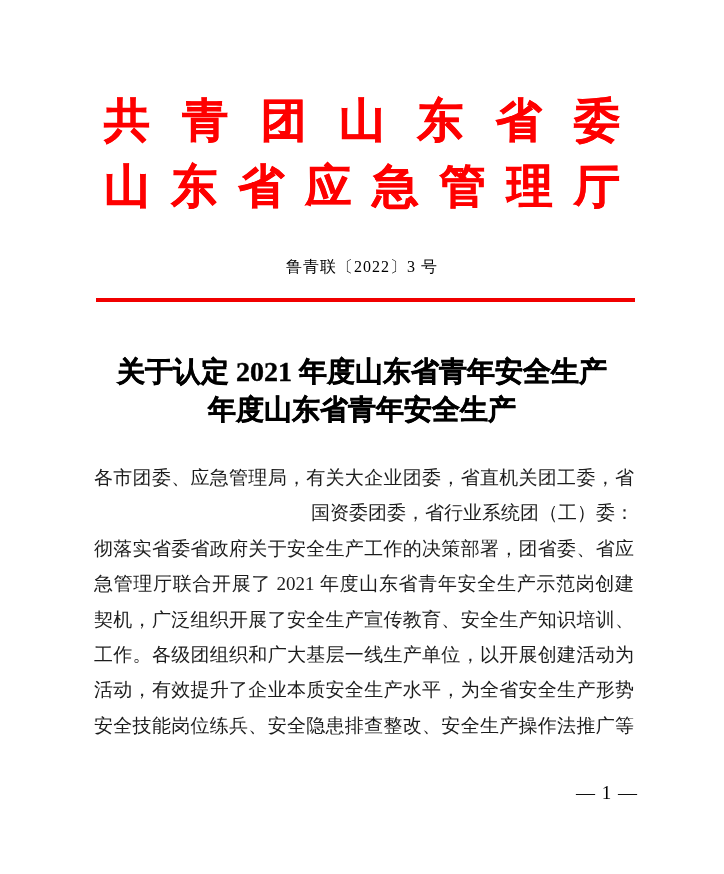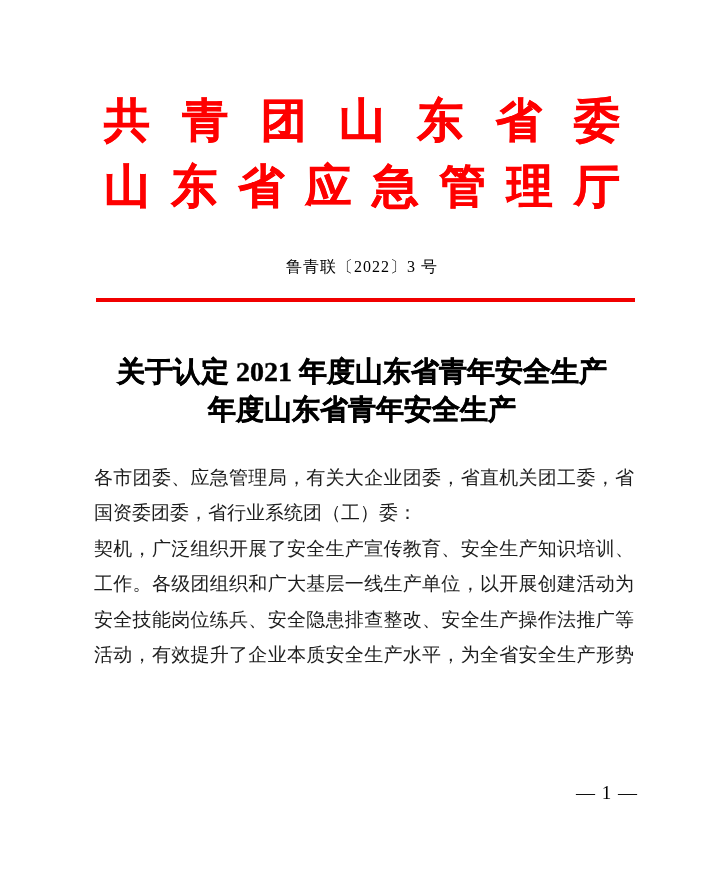--- a/index.html
+++ b/index.html
@@ -54,21 +54,21 @@
   }
   
   .doc-body{
     position:absolute;left:94px;top:460px;width:540px;
     font-size:19px;
     color:var(--body-text,#1c1c1c);
   }
   .bline{
     height:35.4px;line-height:35.4px;
     overflow:hidden;
-    text-align:left;
+    text-align:right;
   }
   .bline.just{
     text-align:justify;
     text-align-last:justify;
     -moz-text-align-last:justify;
   }
   .bline.indent{text-indent:2em;}
   
   .page-number{
     position:absolute;top:781px;right:86px;
@@ -108,21 +108,23 @@
   <div class="red-divider"></div>
 
   <div class="doc-title">
     <div>关于认定 2021 年度山东省青年安全生产</div>
     <div>年度山东省青年安全生产</div>
   </div>
 
   <div class="doc-body">
     <div class="bline just">各市团委、应急管理局，有关大企业团委，省直机关团工委，省</div>
     <div class="bline">国资委团委，省行业系统团（工）委：</div>
+    <div class="bline just">彻落实省委省政府关于安全生产工作的决策部署，团省委、省应</div>
+    <div class="bline just">急管理厅联合开展了 2021 年度山东省青年安全生产示范岗创建</div>
     <div class="bline just">契机，广泛组织开展了安全生产宣传教育、安全生产知识培训、</div>
     <div class="bline just">工作。各级团组织和广大基层一线生产单位，以开展创建活动为</div>
+    <div class="bline just">活动，有效提升了企业本质安全生产水平，为全省安全生产形势</div>
     <div class="bline just">安全技能岗位练兵、安全隐患排查整改、安全生产操作法推广等</div>
-    <div class="bline just">活动，有效提升了企业本质安全生产水平，为全省安全生产形势</div>
   </div>
 
   <div class="page-number">— 1 —</div>
 
 </div>
 
 </body></html>

